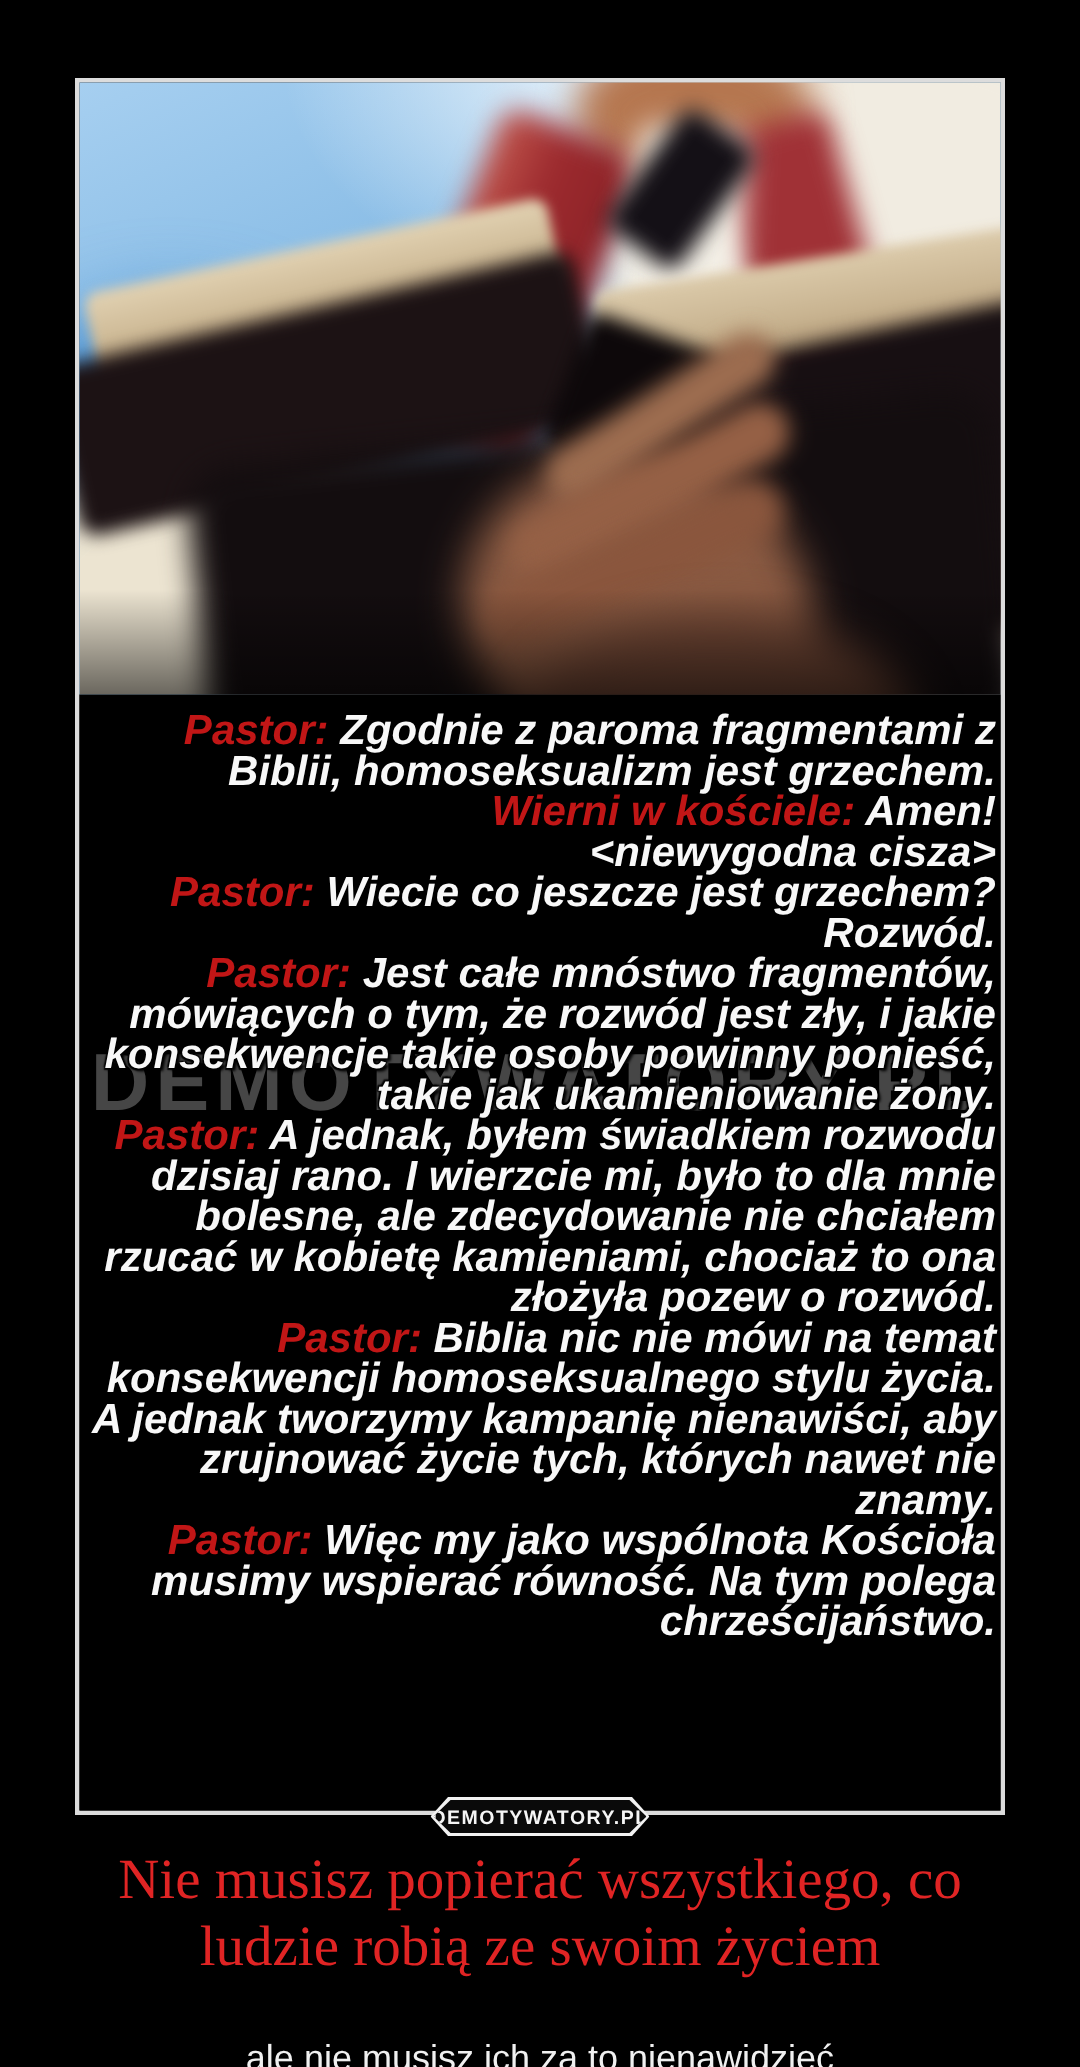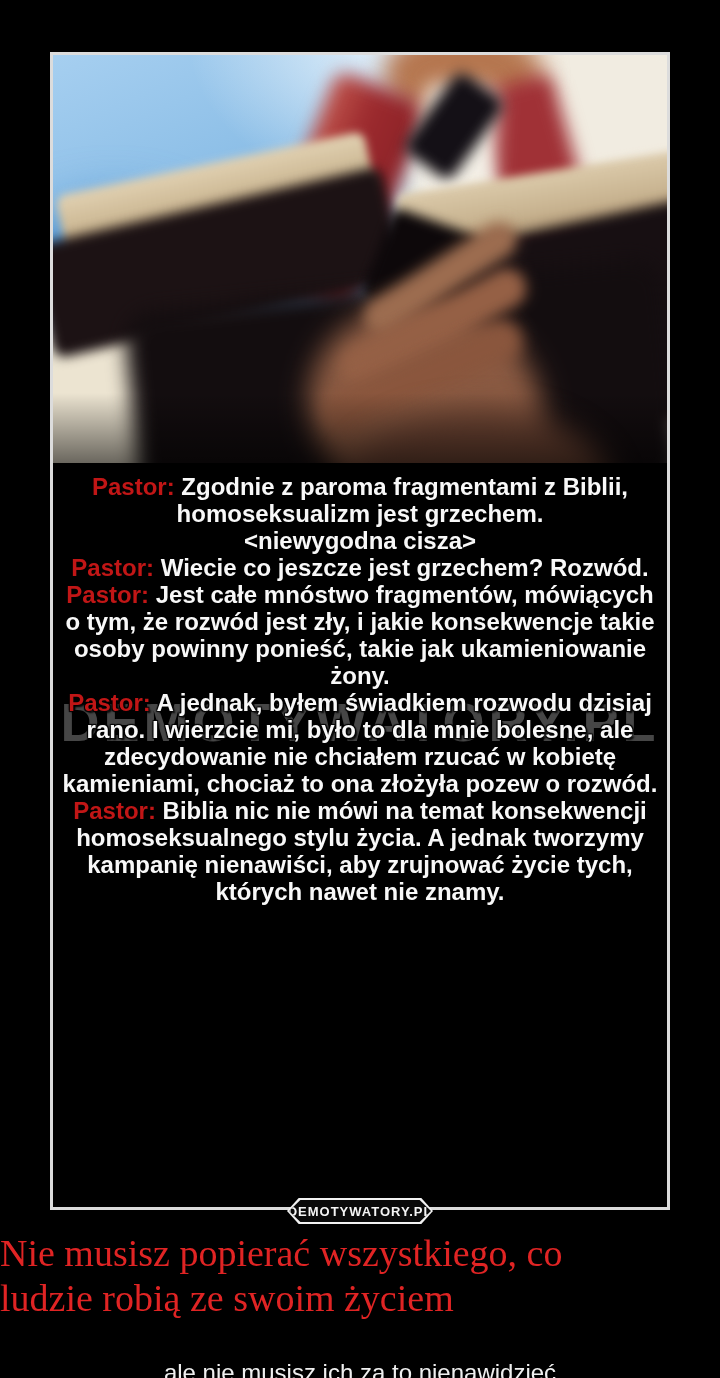--- a/index.html
+++ b/index.html
@@ -83,24 +83,25 @@
   }
   .watermark{
     position:absolute;left:0;right:0;top:228px;z-index:0;
     text-align:center;
     font-size:54px;font-weight:bold;letter-spacing:4px;
     color:var(--watermark-gray,#464646);
     white-space:nowrap;
   }
   .dialogue{position:relative;z-index:1;}
   .dialogue p{
-    margin:0;text-align:center;
-    font-size:24px;line-height:27px;font-weight:bold;
+    margin:0;text-align:right;
+    font-size:28px;line-height:27px;font-weight:bold;
     color:var(--text-white,#f8f8f8);
     text-shadow:2px 2px 2px #000,-1px -1px 1px #000,1px -1px 1px #000,-1px 1px 1px #000;
+    font-style:italic;
   }
   .dialogue .speaker{
     color:var(--speaker-red,#c11616);
   }
 
   
   .badge{
     position:absolute;left:287px;top:1198px;width:146px;height:26px;z-index:5;
     background:var(--badge-border,#f2f2f2);
     clip-path:polygon(0 50%,8% 0,92% 0,100% 50%,92% 100%,8% 100%);
@@ -112,21 +113,21 @@
     display:flex;align-items:center;justify-content:center;
   }
   .badge-inner span{
     color:#f5f5f5;font-size:13px;font-weight:bold;letter-spacing:1px;
     font-family:"Liberation Sans",sans-serif;white-space:nowrap;
   }
 
   
   .footer-title{
     position:absolute;left:0;right:0;top:1231px;
-    text-align:left;
+    text-align:center;
     font-family:"Liberation Serif",serif;
     font-size:38px;line-height:45px;font-weight:400;
     color:var(--title-red,#e02424);
   }
   .footer-subtitle{
     position:absolute;left:0;right:0;top:1326px;
     text-align:center;
     font-size:24px;line-height:30px;font-weight:400;
     color:#f0f0f0;
     margin-top:32px;
@@ -159,25 +160,27 @@
     <div class="ph finger2"></div>
     <div class="ph finger3"></div>
     <div class="ph wrist"></div>
     <div class="ph vignette"></div>
   </div>
 
   <div class="caption">
     <div class="watermark">DEMOTYWATORY.PL</div>
     <div class="dialogue">
         <p><span class="speaker">Pastor: </span>Zgodnie z paroma fragmentami z Biblii, homoseksualizm jest grzechem.</p>
+        <p><span class="speaker">Wierni w kościele: </span>Amen!</p>
         <p>&lt;niewygodna cisza&gt;</p>
         <p><span class="speaker">Pastor: </span>Wiecie co jeszcze jest grzechem? Rozwód.</p>
         <p><span class="speaker">Pastor: </span>Jest całe mnóstwo fragmentów, mówiących o tym, że rozwód jest zły, i jakie konsekwencje takie osoby powinny ponieść, takie jak ukamieniowanie żony.</p>
         <p><span class="speaker">Pastor: </span>A jednak, byłem świadkiem rozwodu dzisiaj rano.  I wierzcie mi, było to dla mnie bolesne, ale zdecydowanie nie chciałem rzucać w kobietę kamieniami, chociaż to ona złożyła pozew o rozwód.</p>
         <p><span class="speaker">Pastor: </span>Biblia nic nie mówi na temat konsekwencji homoseksualnego stylu życia. A jednak tworzymy kampanię nienawiści, aby zrujnować życie tych, których nawet nie znamy.</p>
+        <p><span class="speaker">Pastor: </span>Więc my jako wspólnota Kościoła musimy wspierać równość. Na tym polega chrześcijaństwo.</p>
       </div>
   </div>
 
 </div>
 
 <div class="badge">
   <div class="badge-inner">
     <span>DEMOTYWATORY.PL</span>
   </div>
 </div>

